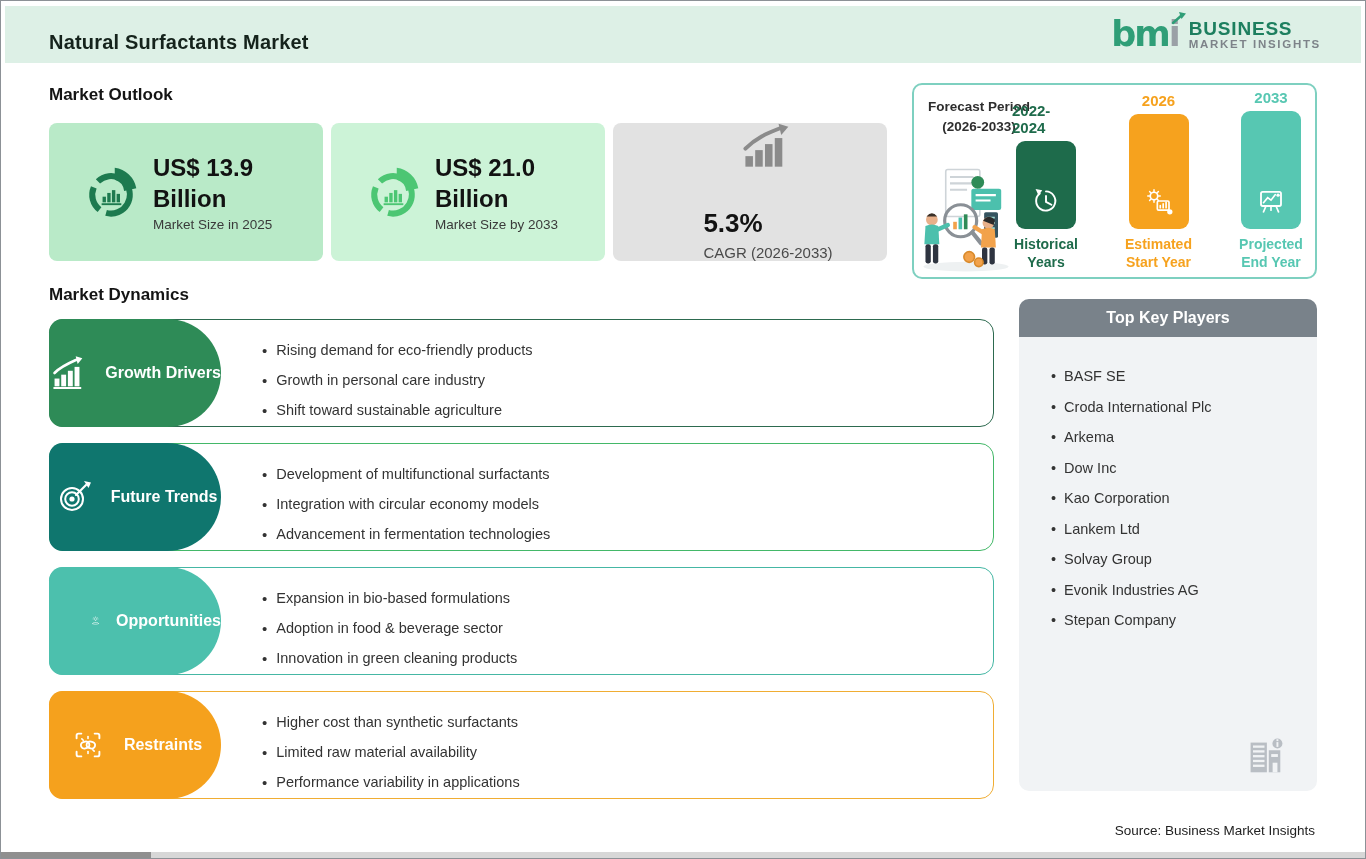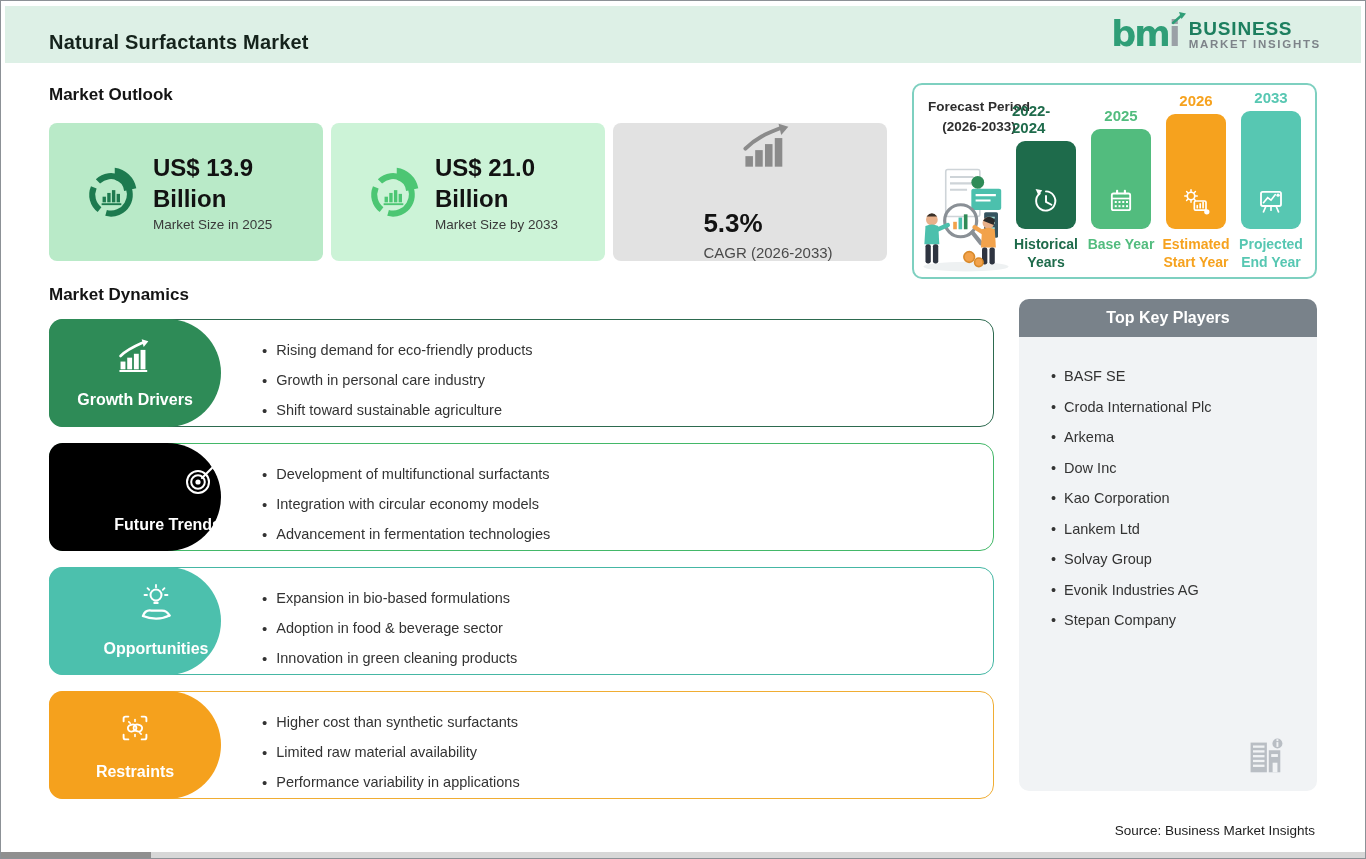--- a/index.html
+++ b/index.html
@@ -63,24 +63,24 @@
     position:absolute; left:48px; width:945px; height:108px;
     border-radius:14px; background:#fff;
   }
   .dyn-row.r1 { top:318px; border:1px solid #2d6a4f; }
   .dyn-row.r2 { top:442px; border:1px solid #43b868; }
   .dyn-row.r3 { top:566px; border:1px solid #45b7a4; }
   .dyn-row.r4 { top:690px; border:1px solid #f0ad33; }
   .pill {
     position:absolute; left:-1px; top:-1px; bottom:-1px; width:172px;
     border-radius:14px 56px 56px 14px;
-    display:flex; flex-direction:column; align-items:center; justify-content:center; gap:16px;
+    display:flex; flex-direction:row; align-items:center; justify-content:center; gap:16px;
   }
   .r1 .pill { background:#2e8b57; }
-  .r2 .pill { background:#000000;align-items:flex-end; }
+  .r2 .pill { background:#0f766e; }
   .r3 .pill { background:#4cc0ad;padding-left:42px; }
   .r4 .pill { background:#f5a11d; }
   .pill-label { color:#fff; font-size:16px; font-weight:bold; }
   .bullets { padding:15px 0 0 212px; }
   .bullet { font-size:14.5px; color:#333; height:30px; display:flex; align-items:center; }
   .bullet::before { content:"\2022"; margin-right:9px; color:#333; font-size:15px; }
   
   .players {
     position:absolute; top:298px; left:1018px; width:298px; height:492px;
     background:#f1f3f5; border-radius:10px;
@@ -217,42 +217,20 @@
         <div class="f-bar h1">
           <svg width="30" height="30" viewBox="0 0 36 36">
             <path d="M10.5,9 A11.5,11.5 0 1 0 18,6.5" stroke="#fff" stroke-width="2.3" fill="none" stroke-linecap="round"></path>
             <polygon points="5.5,3.5 13.5,5 9,11.5" fill="#fff"></polygon>
             <path d="M18,12 V19 L24.5,22.5" stroke="#fff" stroke-width="2.3" fill="none" stroke-linecap="round"></path>
           </svg>
         </div>
         <div class="f-role t-dgreen">Historical Years</div>
       </div>
       <div class="f-col">
-        <div class="f-year t-green">2025</div>
-        <div class="f-bar h2">
-          <svg width="30" height="30" viewBox="0 0 36 36">
-            <rect x="7" y="9" width="22" height="20" rx="2" stroke="#fff" stroke-width="2.2" fill="none"></rect>
-            <path d="M7,15 H29" stroke="#fff" stroke-width="2"></path>
-            <rect x="12" y="4.5" width="2.6" height="5.5" rx="1.2" fill="#fff"></rect>
-            <rect x="21.4" y="4.5" width="2.6" height="5.5" rx="1.2" fill="#fff"></rect>
-            <g fill="#fff">
-              <rect x="10.5" y="18" width="2.4" height="2.4"></rect>
-                <rect x="15" y="18" width="2.4" height="2.4"></rect>
-                <rect x="19.5" y="18" width="2.4" height="2.4"></rect>
-                <rect x="24" y="18" width="2.4" height="2.4"></rect>
-              <rect x="10.5" y="23" width="2.4" height="2.4"></rect>
-                <rect x="15" y="23" width="2.4" height="2.4"></rect>
-                <rect x="19.5" y="23" width="2.4" height="2.4"></rect>
-                <rect x="24" y="23" width="2.4" height="2.4"></rect>
-            </g>
-          </svg>
-        </div>
-        <div class="f-role t-green">Base Year</div>
-      </div>
-      <div class="f-col">
         <div class="f-year t-orange">2026</div>
         <div class="f-bar h3">
           <svg width="30" height="30" viewBox="0 0 36 36">
             <circle cx="12" cy="12" r="4.5" stroke="#fff" stroke-width="2" fill="none"></circle>
             <g stroke="#fff" stroke-width="1.8" stroke-linecap="round">
               <path d="M12,4.5 V6.5"></path>
                 <path d="M12,17.5 V19.5"></path>
                 <path d="M4.5,12 H6.5"></path>
                 <path d="M17.5,12 H19.5"></path>
               <path d="M6.7,6.7 L8.1,8.1"></path>

